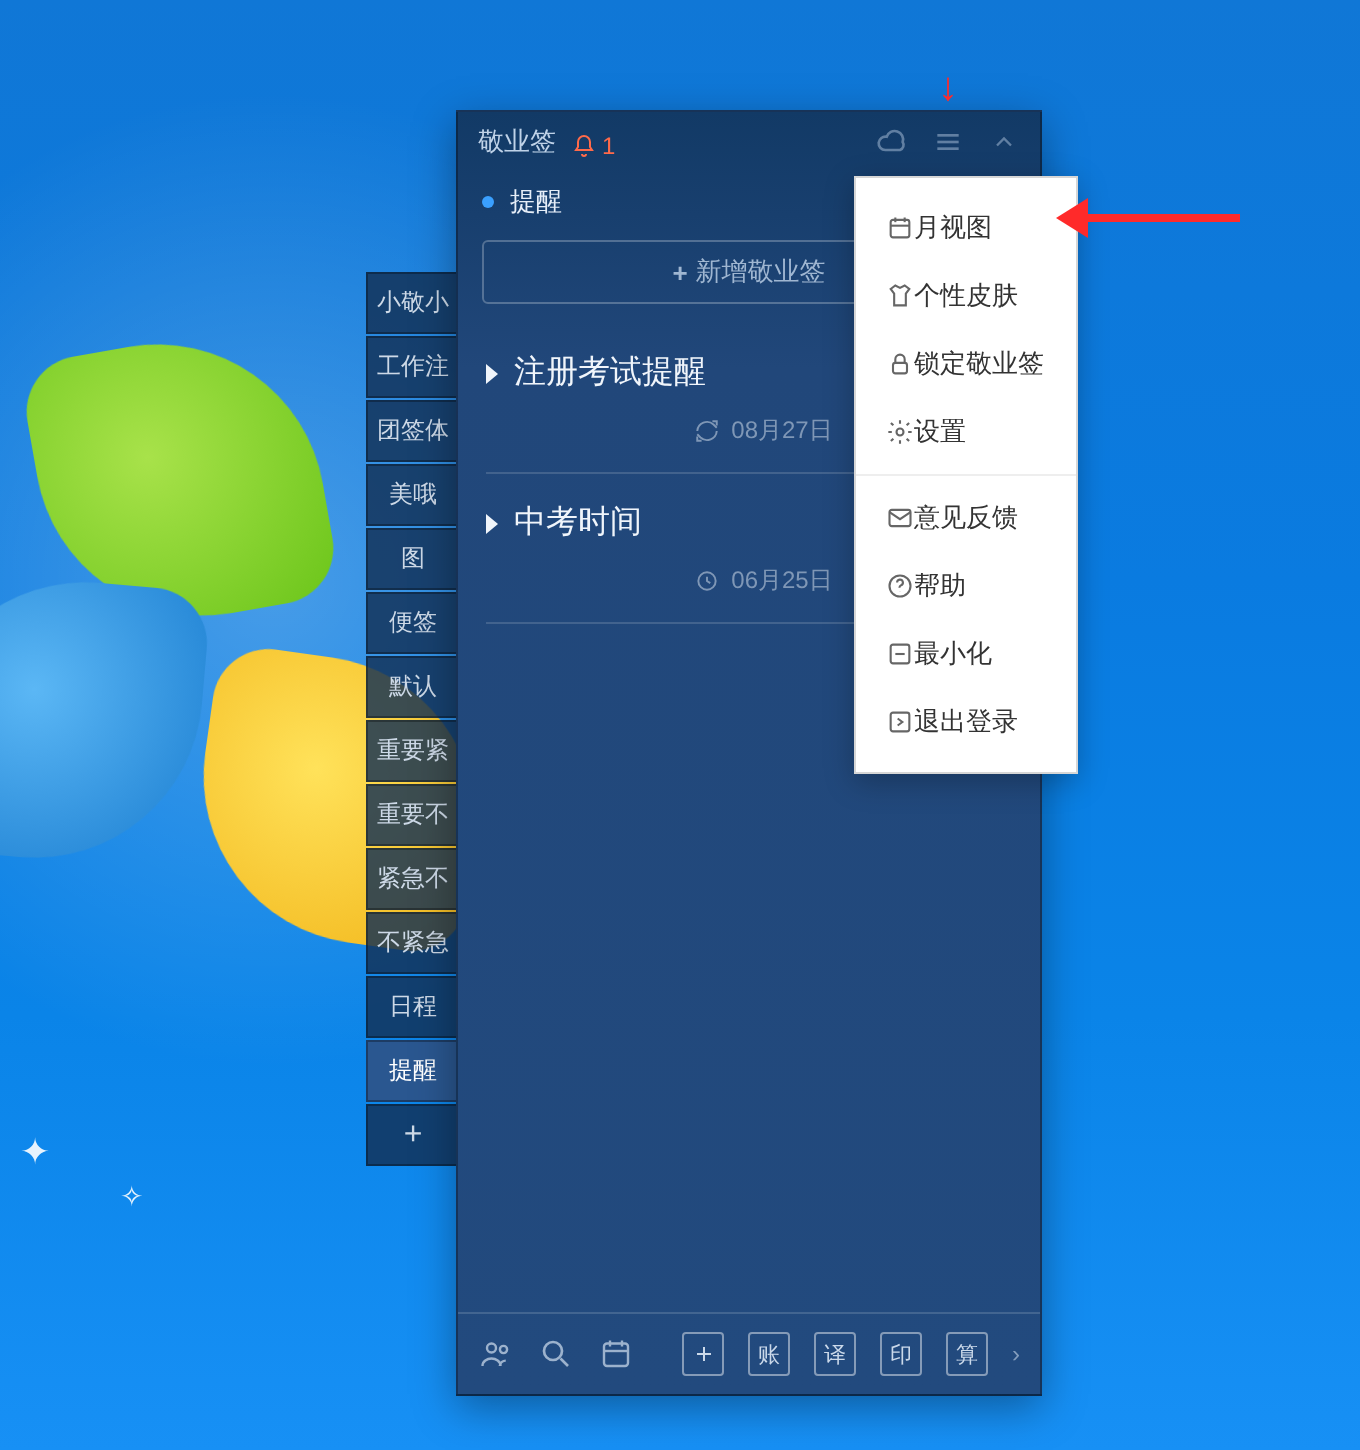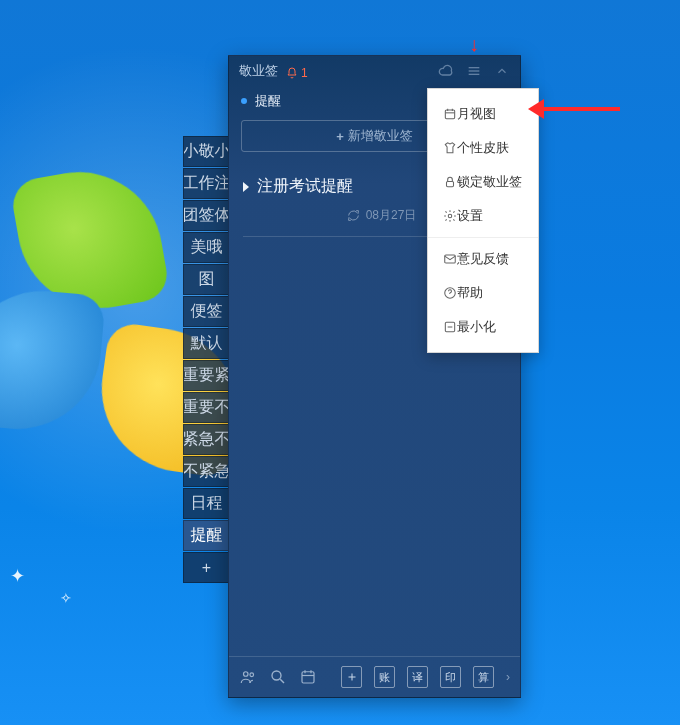--- a/index.html
+++ b/index.html
@@ -53,21 +53,21 @@
   .item .row2{display:flex;align-items:center;gap:6px;color:#7f97b6;font-size:12px;margin-top:10px;margin-left:14px;justify-content:center;}
   .row2 svg{width:13px;height:13px;}
 
   .bottombar{height:40px;border-top:1px solid rgba(255,255,255,0.15);display:flex;align-items:center;padding:0 10px;gap:12px;color:#9cb2cd;}
   .bottombar .spacer{flex:1;}
   .sq{width:20px;height:20px;border:1px solid rgba(255,255,255,0.45);border-radius:2px;display:flex;align-items:center;justify-content:center;font-size:11px;color:#cbd9ea;}
   .chev{font-size:12px;opacity:0.8;}
 
   
   .tabs{position:absolute;left:183px;top:136px;width:46px;}
-  .tab{height:29px;background:rgba(18,48,84,0.82);color:#cdd9e7;border:1px solid rgba(0,0,0,0.3);border-right:none;font-size:16px;display:flex;align-items:center;justify-content:center;overflow:hidden;white-space:nowrap;margin-bottom:1px;}
+  .tab{height:29px;background:rgba(18,48,84,0.82);color:#cdd9e7;border:1px solid rgba(0,0,0,0.3);border-right:none;font-size:12px;display:flex;align-items:center;justify-content:center;overflow:hidden;white-space:nowrap;margin-bottom:1px;}
   .tab.active{background:#2a5790;color:#fff;}
   .tab.plus{font-size:16px;}
 
   
   .menu{
     position:absolute;left:427px;top:88px;width:110px;background:#fff;border:1px solid #d6d6d6;
     box-shadow:0 4px 14px rgba(0,0,0,0.25);padding:8px 0;
   }
   .mi{height:34px;display:flex;align-items:center;padding:0 14px;color:#333;font-size:13px;}
   .mi .mico{width:15px;height:15px;display:flex;align-items:center;justify-content:center;color:#666;}
@@ -166,20 +166,35 @@
               <svg viewBox="0 0 24 24" fill="none" stroke="#7f97b6" stroke-width="1.8">
                 <path d="M3 12a9 9 0 0 1 15-6l3 3"></path>
                 <path d="M21 12a9 9 0 0 1-15 6l-3-3"></path>
                 <polyline points="17 3 21 3 21 7"></polyline>
                 <polyline points="7 21 3 21 3 17"></polyline>
               </svg>
             </span>
             <span>08月27日</span>
           </div>
         </div>
+        <div class="item">
+          <div class="row1">
+            <span class="caret"></span>
+            <span>中考时间</span>
+          </div>
+          <div class="row2">
+            <span class="icon">
+              <svg viewBox="0 0 24 24" fill="none" stroke="#7f97b6" stroke-width="1.8">
+                <circle cx="12" cy="12" r="8"></circle>
+                <polyline points="12 8 12 12 15 14"></polyline>
+              </svg>
+            </span>
+            <span>06月25日</span>
+          </div>
+        </div>
       </div>
 
     <div class="bottombar">
       <span class="icon">
         <svg width="18" height="18" viewBox="0 0 24 24" fill="none" stroke="#9cb2cd" stroke-width="1.6">
             <circle cx="9" cy="8" r="3"></circle>
             <path d="M3 20c0-3 3-5 6-5s6 2 6 5"></path>
             <circle cx="17" cy="9" r="2.4"></circle>
             <path d="M14.5 20c0-2 2-3.6 4-3.6"></path>
           </svg>
@@ -273,20 +288,29 @@
       </div>
       <div class="mi">
         <span class="mico">
           <svg width="14" height="14" viewBox="0 0 24 24" fill="none" stroke="#666" stroke-width="1.8">
             <rect x="4" y="4" width="16" height="16" rx="2"></rect>
             <line x1="8" y1="12" x2="16" y2="12"></line>
           </svg>
         </span>
         <span>最小化</span>
       </div>
+      <div class="mi">
+        <span class="mico">
+          <svg width="14" height="14" viewBox="0 0 24 24" fill="none" stroke="#666" stroke-width="1.8">
+            <rect x="4" y="4" width="16" height="16" rx="2"></rect>
+            <polyline points="10 9 14 12 10 15"></polyline>
+          </svg>
+        </span>
+        <span>退出登录</span>
+      </div>
     </div>
 
   <div class="arrow-down">↓</div>
   <div class="arrow-left">
     <div class="head"></div>
       <div class="shaft"></div>
   </div>
 </div>
 
 </body></html>

